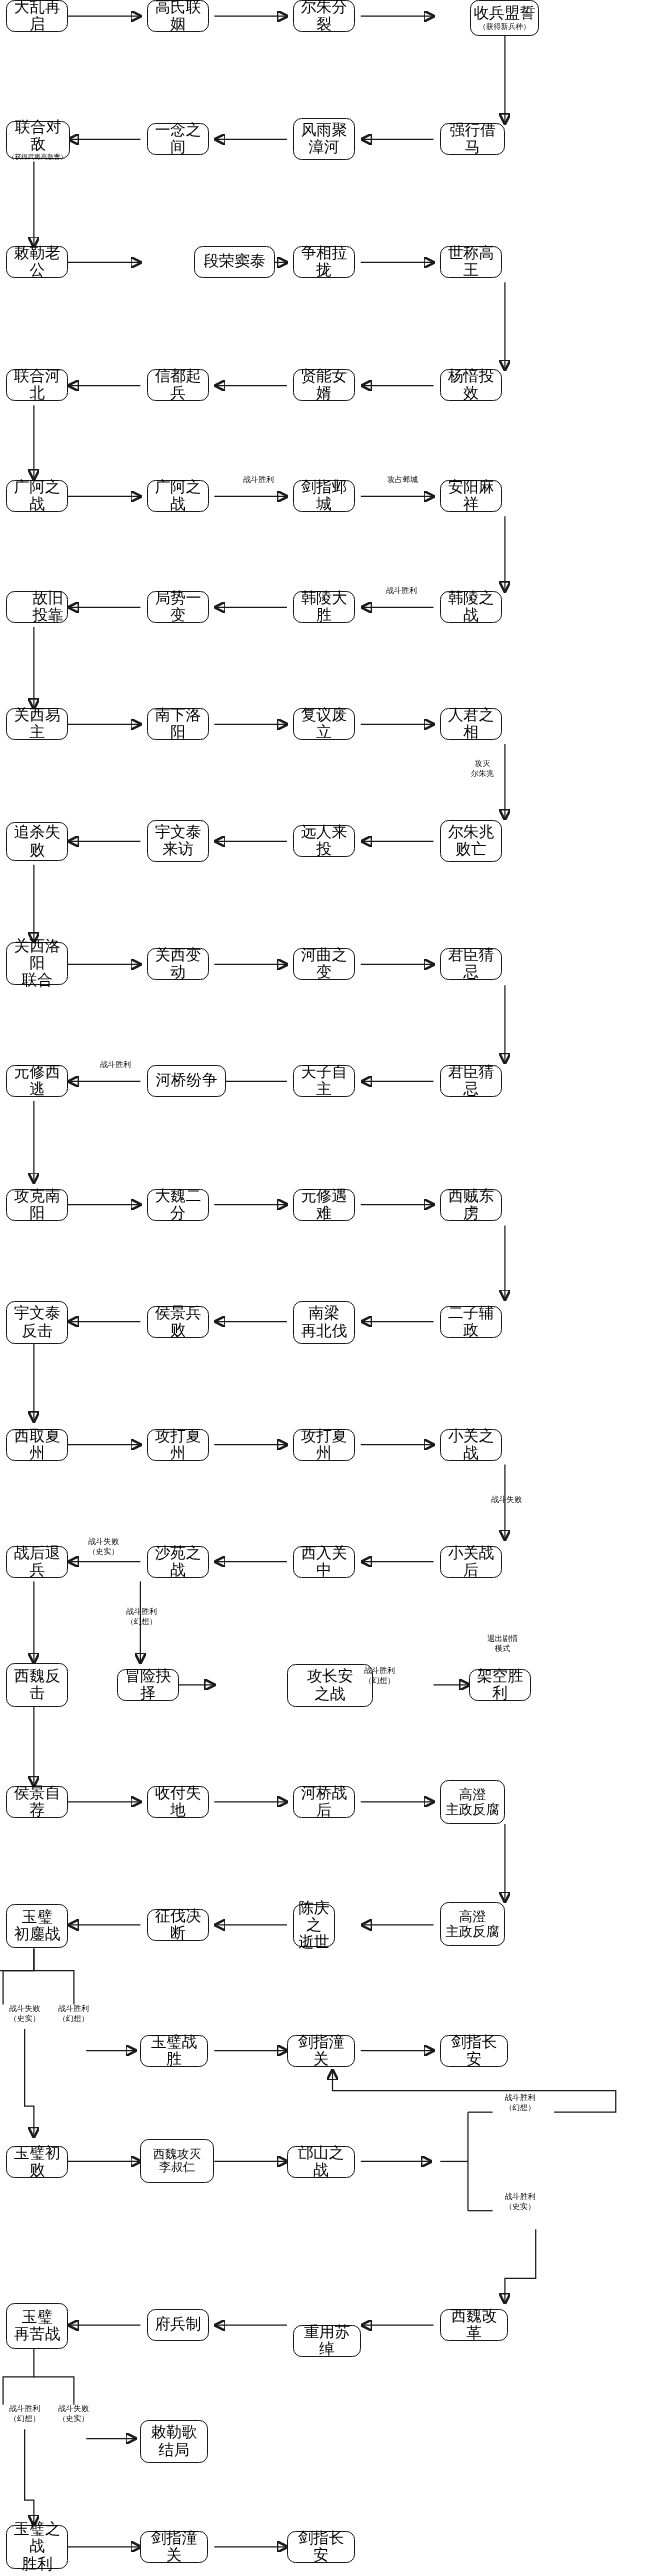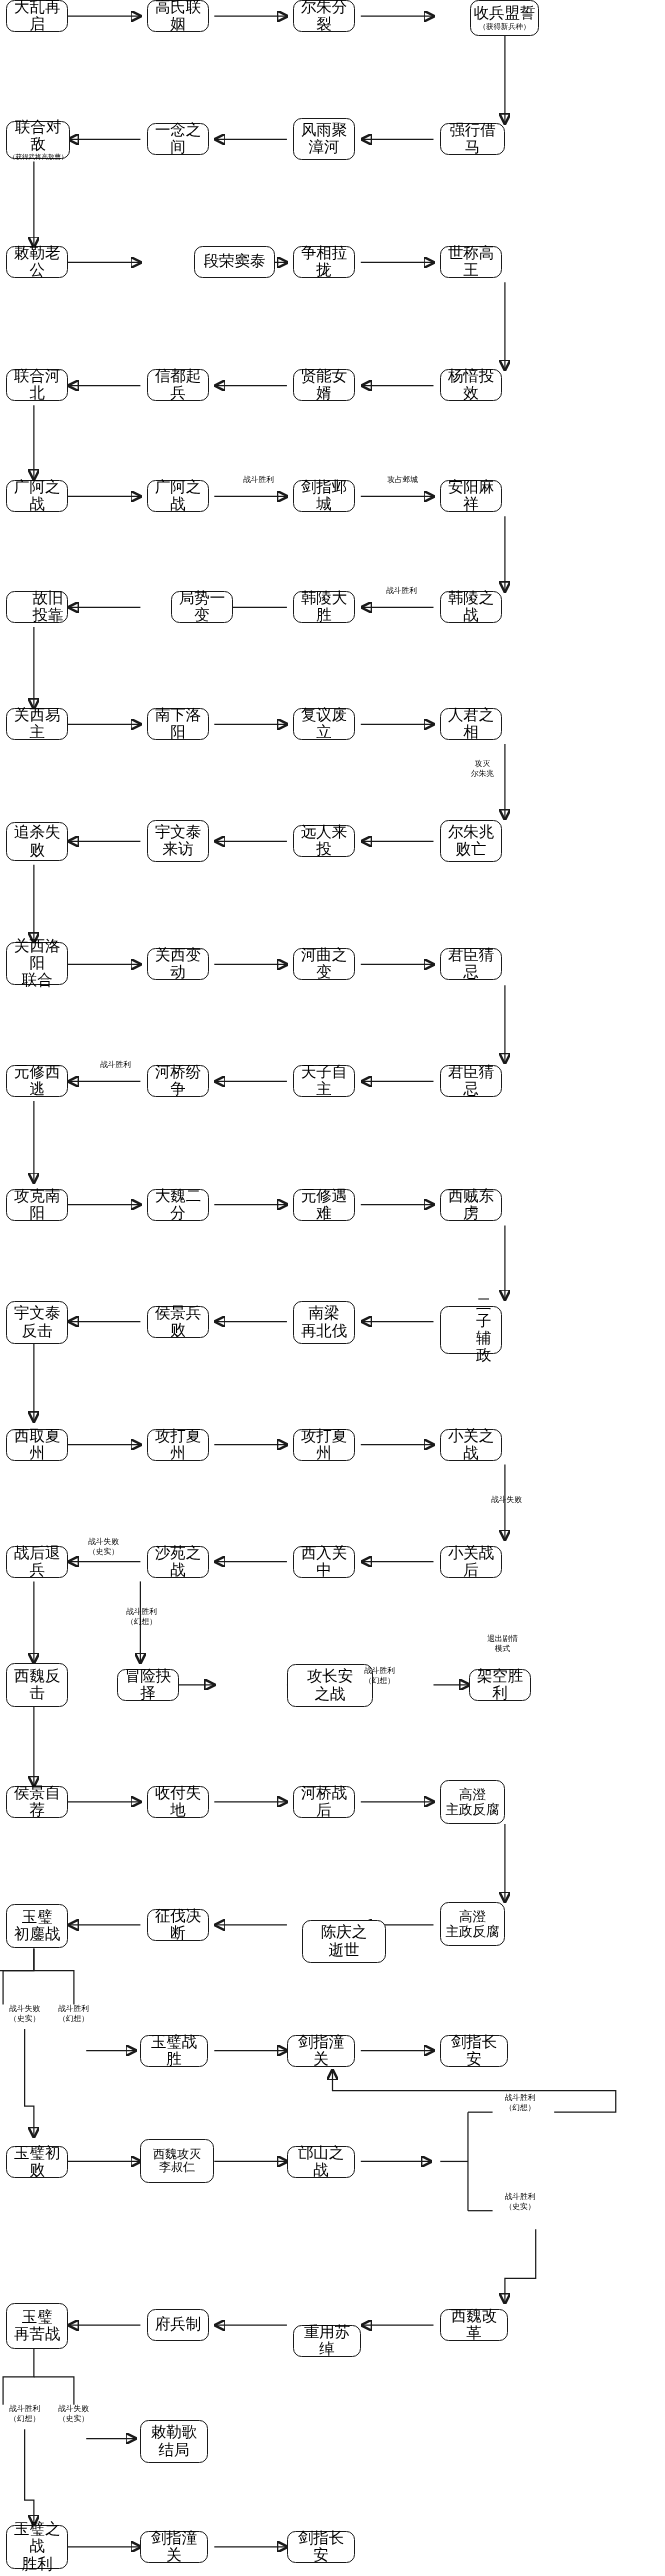--- a/index.html
+++ b/index.html
@@ -214,21 +214,21 @@
     <span class="t">高氏联姻</span>
   </div>
   <div class="node" style="left:293px;top:0px;width:62px;height:32px;">
     <span class="t">尔朱分裂</span>
   </div>
   <div class="node" style="left:470px;top:0px;width:69px;height:36px;">
     <span class="t">收兵盟誓</span>
     <span class="sub">（获得新兵种）</span>
   </div>
 
-  <div class="node" style="left:6.2px;top:121px;width:64px;height:38px;">
+  <div class="node" style="left:6.2px;top:121px;width:64px;height:38px;align-items:flex-end;">
     <span class="t">联合对敌</span>
     <span class="sub" style="font-size:6.5px;">（获得武将高敖曹）</span>
   </div>
   <div class="node" style="left:147px;top:123px;width:62px;height:32px;">
     <span class="t">一念之间</span>
   </div>
   <div class="node" style="left:293px;top:118px;width:62px;height:42px;">
     <span class="t">风雨聚
 漳河</span>
   </div>
@@ -271,21 +271,21 @@
   <div class="node" style="left:293px;top:480px;width:62px;height:32px;">
     <span class="t">剑指邺城</span>
   </div>
   <div class="node" style="left:440px;top:480px;width:62px;height:32px;">
     <span class="t">安阳麻祥</span>
   </div>
 
   <div class="node" style="left:6.2px;top:591px;width:62px;height:32px;padding-left:24px;">
     <span class="t">故旧投靠</span>
   </div>
-  <div class="node" style="left:147px;top:591px;width:62px;height:32px;margin-left:24px;">
+  <div class="node" style="left:147px;top:591px;width:62px;height:32px;">
     <span class="t">局势一变</span>
   </div>
   <div class="node" style="left:293px;top:591px;width:62px;height:32px;">
     <span class="t">韩陵大胜</span>
   </div>
   <div class="node" style="left:440px;top:591px;width:62px;height:32px;">
     <span class="t">韩陵之战</span>
   </div>
 
   <div class="node" style="left:6.2px;top:708px;width:62px;height:32px;">
@@ -326,21 +326,21 @@
   <div class="node" style="left:293px;top:948px;width:62px;height:32px;">
     <span class="t">河曲之变</span>
   </div>
   <div class="node" style="left:440px;top:948px;width:62px;height:32px;">
     <span class="t">君臣猜忌</span>
   </div>
 
   <div class="node" style="left:6.2px;top:1065px;width:62px;height:32px;">
     <span class="t">元修西逃</span>
   </div>
-  <div class="node" style="left:147px;top:1065px;width:62px;height:32px;">
+  <div class="node" style="left:147px;top:1065px;width:79px;height:32px;">
     <span class="t">河桥纷争</span>
   </div>
   <div class="node" style="left:293px;top:1065px;width:62px;height:32px;">
     <span class="t">天子自主</span>
   </div>
   <div class="node" style="left:440px;top:1065px;width:62px;height:32px;">
     <span class="t">君臣猜忌</span>
   </div>
 
   <div class="node" style="left:6.2px;top:1189px;width:62px;height:32px;">
@@ -360,21 +360,21 @@
     <span class="t">宇文泰
 反击</span>
   </div>
   <div class="node" style="left:147px;top:1306px;width:62px;height:32px;">
     <span class="t">侯景兵败</span>
   </div>
   <div class="node" style="left:293px;top:1301px;width:62px;height:43px;">
     <span class="t">南梁
 再北伐</span>
   </div>
-  <div class="node" style="left:440px;top:1306px;width:62px;height:48px;padding-left:28px;">
+  <div class="node" style="left:440px;top:1306px;width:62px;height:32px;">
     <span class="t">二子辅政</span>
   </div>
 
   <div class="node" style="left:6.2px;top:1429px;width:62px;height:32px;">
     <span class="t">西取夏州</span>
   </div>
   <div class="node" style="left:147px;top:1429px;width:62px;height:32px;">
     <span class="t">攻打夏州</span>
   </div>
   <div class="node" style="left:293px;top:1429px;width:62px;height:32px;">
@@ -425,21 +425,21 @@
 主政反腐</span>
   </div>
 
   <div class="node" style="left:6.2px;top:1904px;width:62px;height:44px;">
     <span class="t">玉璧
 初鏖战</span>
   </div>
   <div class="node" style="left:147px;top:1909px;width:62px;height:32px;">
     <span class="t">征伐决断</span>
   </div>
-  <div class="node" style="left:302px;top:1904px;width:84px;height:43px;margin-top:16px;">
+  <div class="node" style="left:293px;top:1904px;width:42px;height:43px;">
     <span class="t">陈庆之
 逝世</span>
   </div>
   <div class="node" style="left:440px;top:1902px;width:65px;height:44px;">
     <span class="t" style="font-size:13.5px;">高澄
 主政反腐</span>
   </div>
 
   <div class="node" style="left:140px;top:2035px;width:68px;height:32px;">
     <span class="t">玉璧战胜</span>

